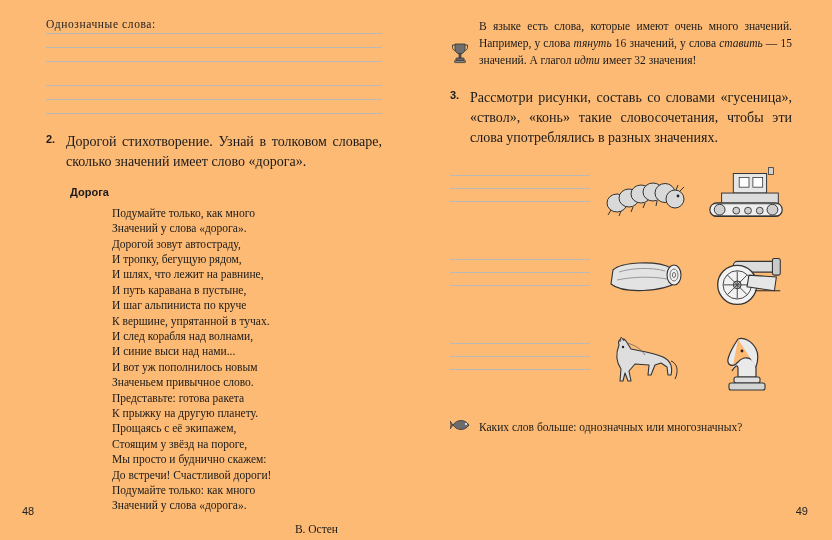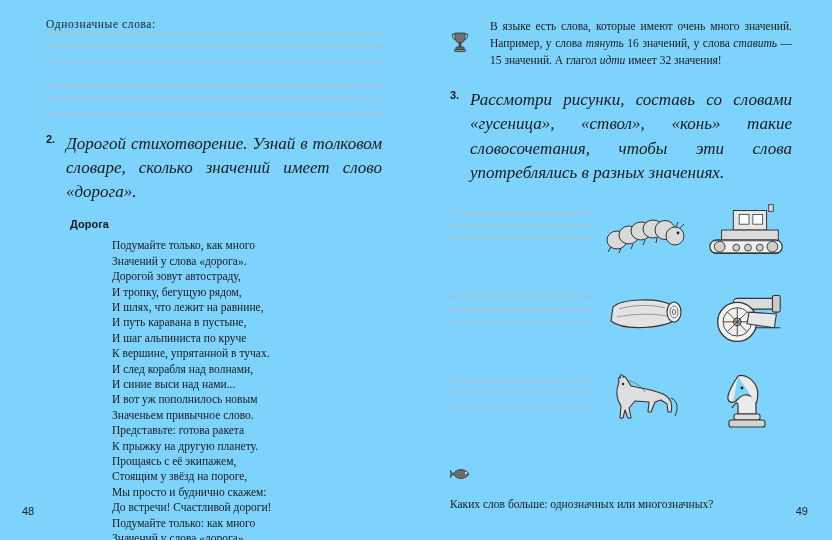--- a/index.html
+++ b/index.html
@@ -4,21 +4,21 @@
 <style>
   html, body {
     margin: 0;
     padding: 0;
     background: #ffffff;
   }
   .page {
     position: relative;
     width: 832px;
     height: 540px;
-    background: #7dd3fc;
+    background: #fdba74;
     font-family: "Liberation Serif", serif;
     color: #1a1a1a;
     overflow: hidden;
   }
   .spread {
     position: absolute;
     inset: 0;
     display: flex;
   }
   .leaf {
@@ -51,22 +51,21 @@
     margin-top: 18px;
   }
   .ex-num {
     font-family: "Liberation Sans", sans-serif;
     font-weight: bold;
     font-size: 11px;
     padding-top: 1px;
     min-width: 12px;
   }
   .ex-body {
-    font-style: italic;
-    font-size: 17px;
+    font-size: 14px;
     line-height: 1.42;
     text-align: justify;
   }
 
   .poem-title {
     font-family: "Liberation Sans", sans-serif;
     font-weight: bold;
     font-size: 11px;
     margin: 14px 0 8px 24px;
   }
@@ -88,22 +87,22 @@
     font-family: "Liberation Sans", sans-serif;
     font-size: 11px;
     color: #222;
   }
   .folio-left { left: 22px; }
   .folio-right { right: 24px; }
 
   
   .callout {
     display: flex;
-    gap: 20px;
-    align-items: center;
+    gap: 9px;
+    align-items: flex-end;
   }
   .callout-text {
     font-size: 11.5px;
     line-height: 1.46;
     text-align: justify;
     flex: 1;
   }
   .callout-text i { font-style: italic; }
 
   .icon-trophy, .icon-fish {
@@ -137,23 +136,22 @@
     height: 74px;
     display: flex;
     align-items: center;
     justify-content: center;
   }
   .pic svg { display: block; }
 
   .bottom-q {
     display: flex;
     gap: 9px;
-    align-items: flex-start;
-    margin-top: 28px;
-    flex-direction: column;
+    align-items: flex-end;
+    margin-top: 16px;
   }
   .bottom-q .callout-text { font-size: 11.5px; }
 
   .ex3 { margin-top: 20px; }
 </style>
 </head>
 <body>
 
 <div class="page">
   <div class="spread">

